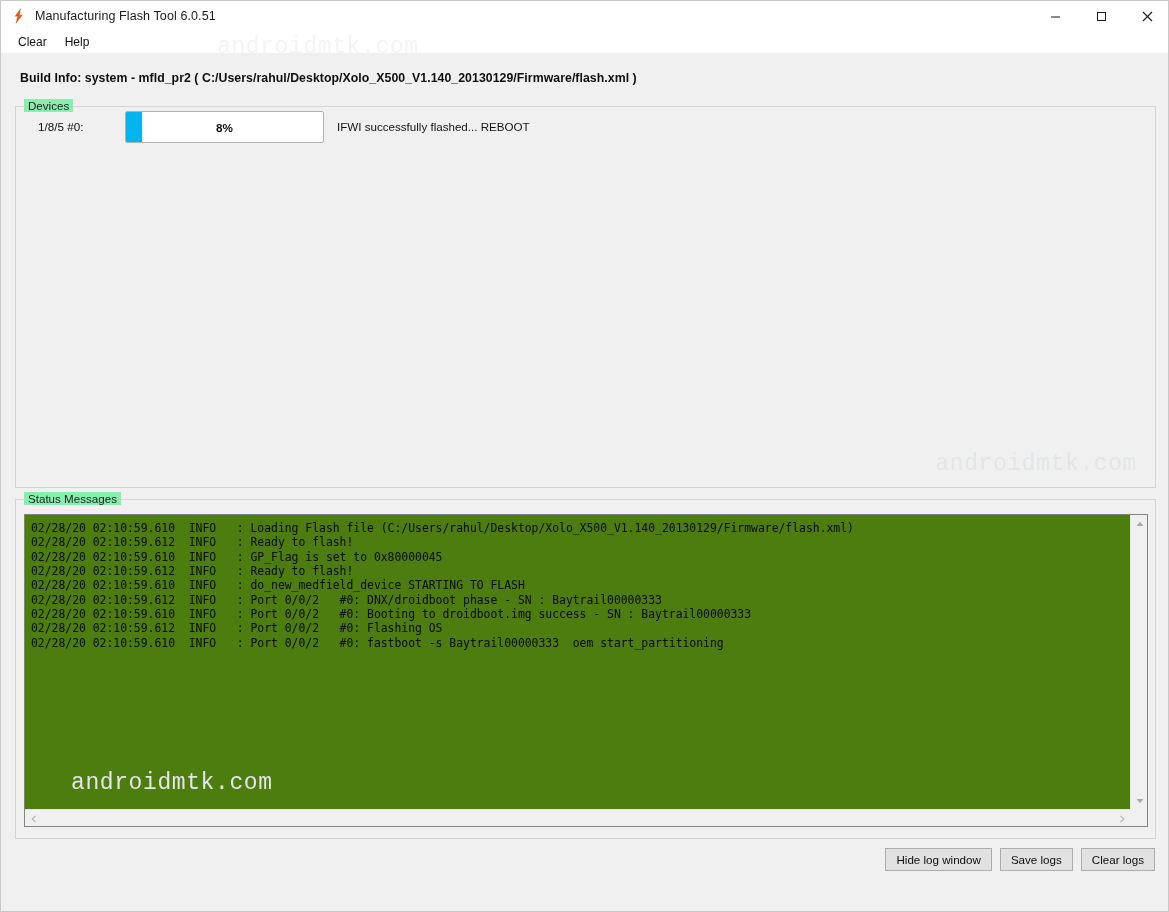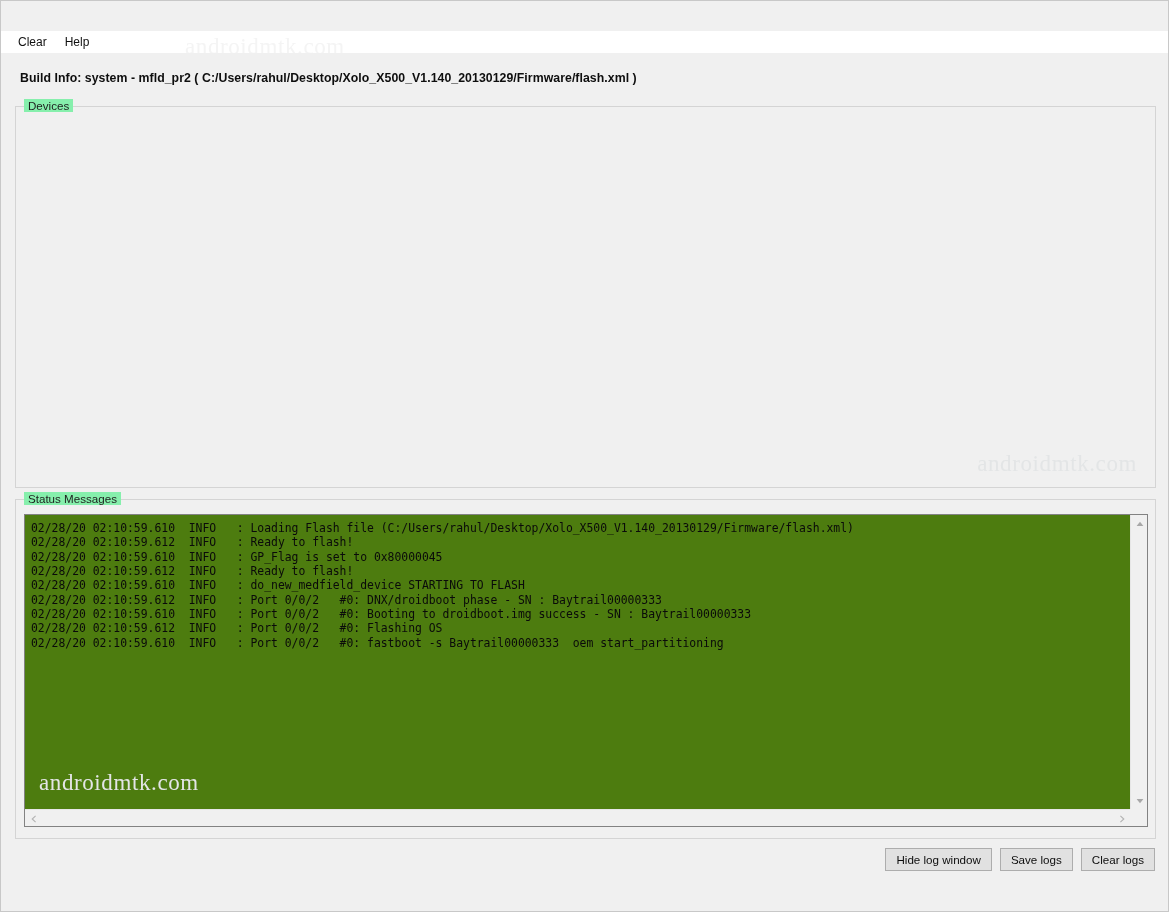--- a/index.html
+++ b/index.html
@@ -131,27 +131,28 @@
   .dev-status {
     position: absolute; left: 321px; top: 0;
     line-height: 40px;
     font-size: 11.6px; color: #131313;
     white-space: nowrap;
   }
 
   
   .watermark {
     position: absolute;
-    font-family: Liberation Serif, serif;
+    font-family: Liberation Mono, monospace;
     font-weight: 300;
     color: #e3e5e6;
     white-space: nowrap;
     letter-spacing: 0.6px;
     user-select: none;
     pointer-events: none;
+    margin-left: 32px;
   }
   #wm-top    { left: 184px; top: 33px;  font-size: 23px; color: #f4f4f4; }
   #wm-dev    { right: 18px; bottom: 10px; font-size: 23px; }
   #wm-log    { left: 14px;  bottom: 30px; font-size: 23px; }
 
   
   .log-frame {
     position: absolute;
     left: 8px; top: 14px;
     width: 1124px; height: 313px;
@@ -224,35 +225,70 @@
     white-space: nowrap;
     cursor: default;
     border-radius: 0;
   }
 </style>
 </head>
 <body>
 
 <div id="app">
 
+  <div class="titlebar">
+    <svg class="app-icon" viewBox="0 0 16 16">
+      <path d="M9.6 0.8 L4.1 8.3 L6.9 8.0 L5.0 15.2 L11.3 6.9 L8.3 7.2 Z" fill="#e8590c" stroke="#c94a04" stroke-width="0.4"></path>
+    </svg>
+    <span class="title-text">Manufacturing Flash Tool 6.0.51</span>
+
+    <div class="win-btns">
+      <div class="win-btn">
+        <svg width="11" height="11" viewBox="0 0 11 11">
+          <line x1="1" y1="6" x2="10" y2="6" stroke="#1a1a1a" stroke-width="1"></line>
+        </svg>
+      </div>
+      <div class="win-btn">
+        <svg width="11" height="11" viewBox="0 0 11 11">
+          <rect x="1.5" y="1.5" width="8" height="8" fill="none" stroke="#1a1a1a" stroke-width="1"></rect>
+        </svg>
+      </div>
+      <div class="win-btn close">
+        <svg width="11" height="11" viewBox="0 0 11 11">
+          <line x1="1" y1="1" x2="10" y2="10" stroke="#1a1a1a" stroke-width="1.1"></line>
+          <line x1="10" y1="1" x2="1" y2="10" stroke="#1a1a1a" stroke-width="1.1"></line>
+        </svg>
+      </div>
+    </div>
+  </div>
 
   <div class="menubar">
     <div class="menu-item">Clear</div>
     <div class="menu-item">Help</div>
   </div>
 
   <div class="watermark" id="wm-top">androidmtk.com</div>
 
   <div class="body-area">
 
     <div class="buildinfo">Build Info:  system - mfld_pr2 ( C:/Users/rahul/Desktop/Xolo_X500_V1.140_20130129/Firmware/flash.xml )</div>
 
     <div class="groupbox" id="devices-group">
       <div class="gb-legend">Devices</div>
 
+      <div class="device-row">
+        <div class="dev-label">1/8/5  #0:</div>
+
+        <div class="progress-outer">
+          <div class="progress-fill" id="pfill" style="width: 8%; background: rgb(0, 181, 240);"></div>
+          <div class="progress-label">8%</div>
+        </div>
+
+        <div class="dev-status">IFWI successfully flashed... REBOOT</div>
+      </div>
 
       <div class="watermark" id="wm-dev">androidmtk.com</div>
     </div>
 
     <div class="groupbox" id="status-group">
       <div class="gb-legend">Status Messages</div>
 
       <div class="log-frame">
         <div class="log-text" id="log-text"><div class="log-line">02/28/20 02:10:59.610  INFO   : Loading Flash file (C:/Users/rahul/Desktop/Xolo_X500_V1.140_20130129/Firmware/flash.xml)</div><div class="log-line">02/28/20 02:10:59.612  INFO   : Ready to flash!</div><div class="log-line">02/28/20 02:10:59.610  INFO   : GP_Flag is set to 0x80000045</div><div class="log-line">02/28/20 02:10:59.612  INFO   : Ready to flash!</div><div class="log-line">02/28/20 02:10:59.610  INFO   : do_new_medfield_device STARTING TO FLASH</div><div class="log-line">02/28/20 02:10:59.612  INFO   : Port 0/0/2   #0: DNX/droidboot phase - SN : Baytrail00000333</div><div class="log-line">02/28/20 02:10:59.610  INFO   : Port 0/0/2   #0: Booting to droidboot.img success - SN : Baytrail00000333</div><div class="log-line">02/28/20 02:10:59.612  INFO   : Port 0/0/2   #0: Flashing OS</div><div class="log-line">02/28/20 02:10:59.610  INFO   : Port 0/0/2   #0: fastboot -s Baytrail00000333  oem start_partitioning</div></div>
 

